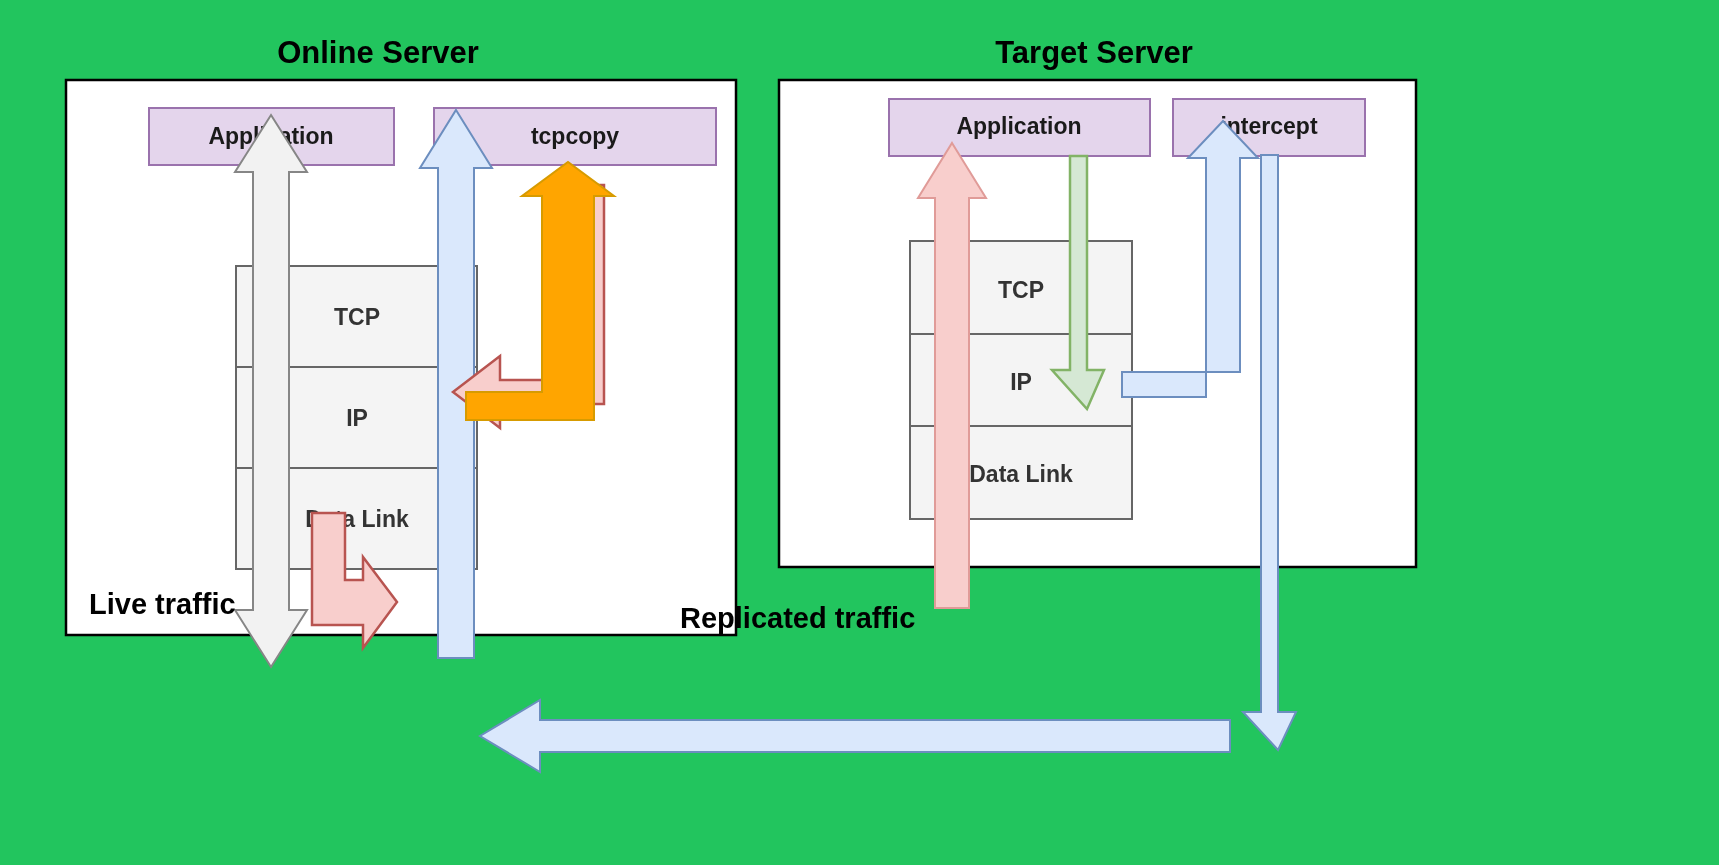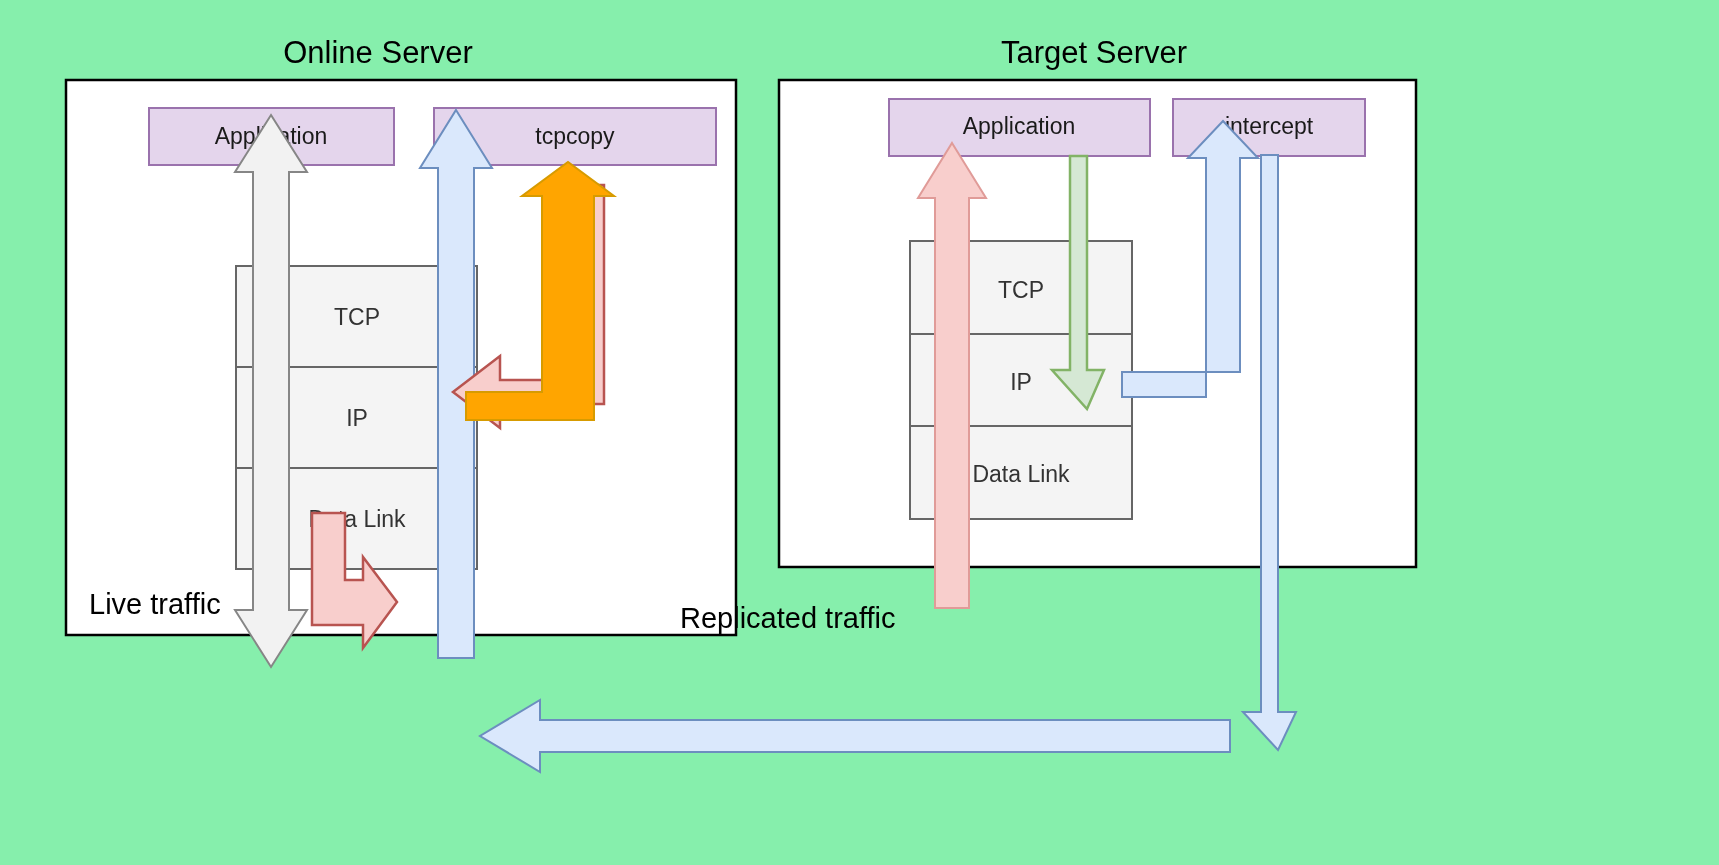--- a/index.html
+++ b/index.html
@@ -10,21 +10,22 @@
   body {
     width: 1719px;
     height: 865px;
     font-family: "Liberation Sans", sans-serif;
     overflow: hidden;
   }
   #canvas {
     position: relative;
     width: 1719px;
     height: 865px;
-    background: #86efac;
+    background: #22c55e;
+    font-weight: bold;
   }
   #diagram-svg {
     position: absolute;
     left: 0;
     top: 0;
     width: 1719px;
     height: 865px;
   }
   .svg-text {
     font-family: "Liberation Sans", sans-serif;

